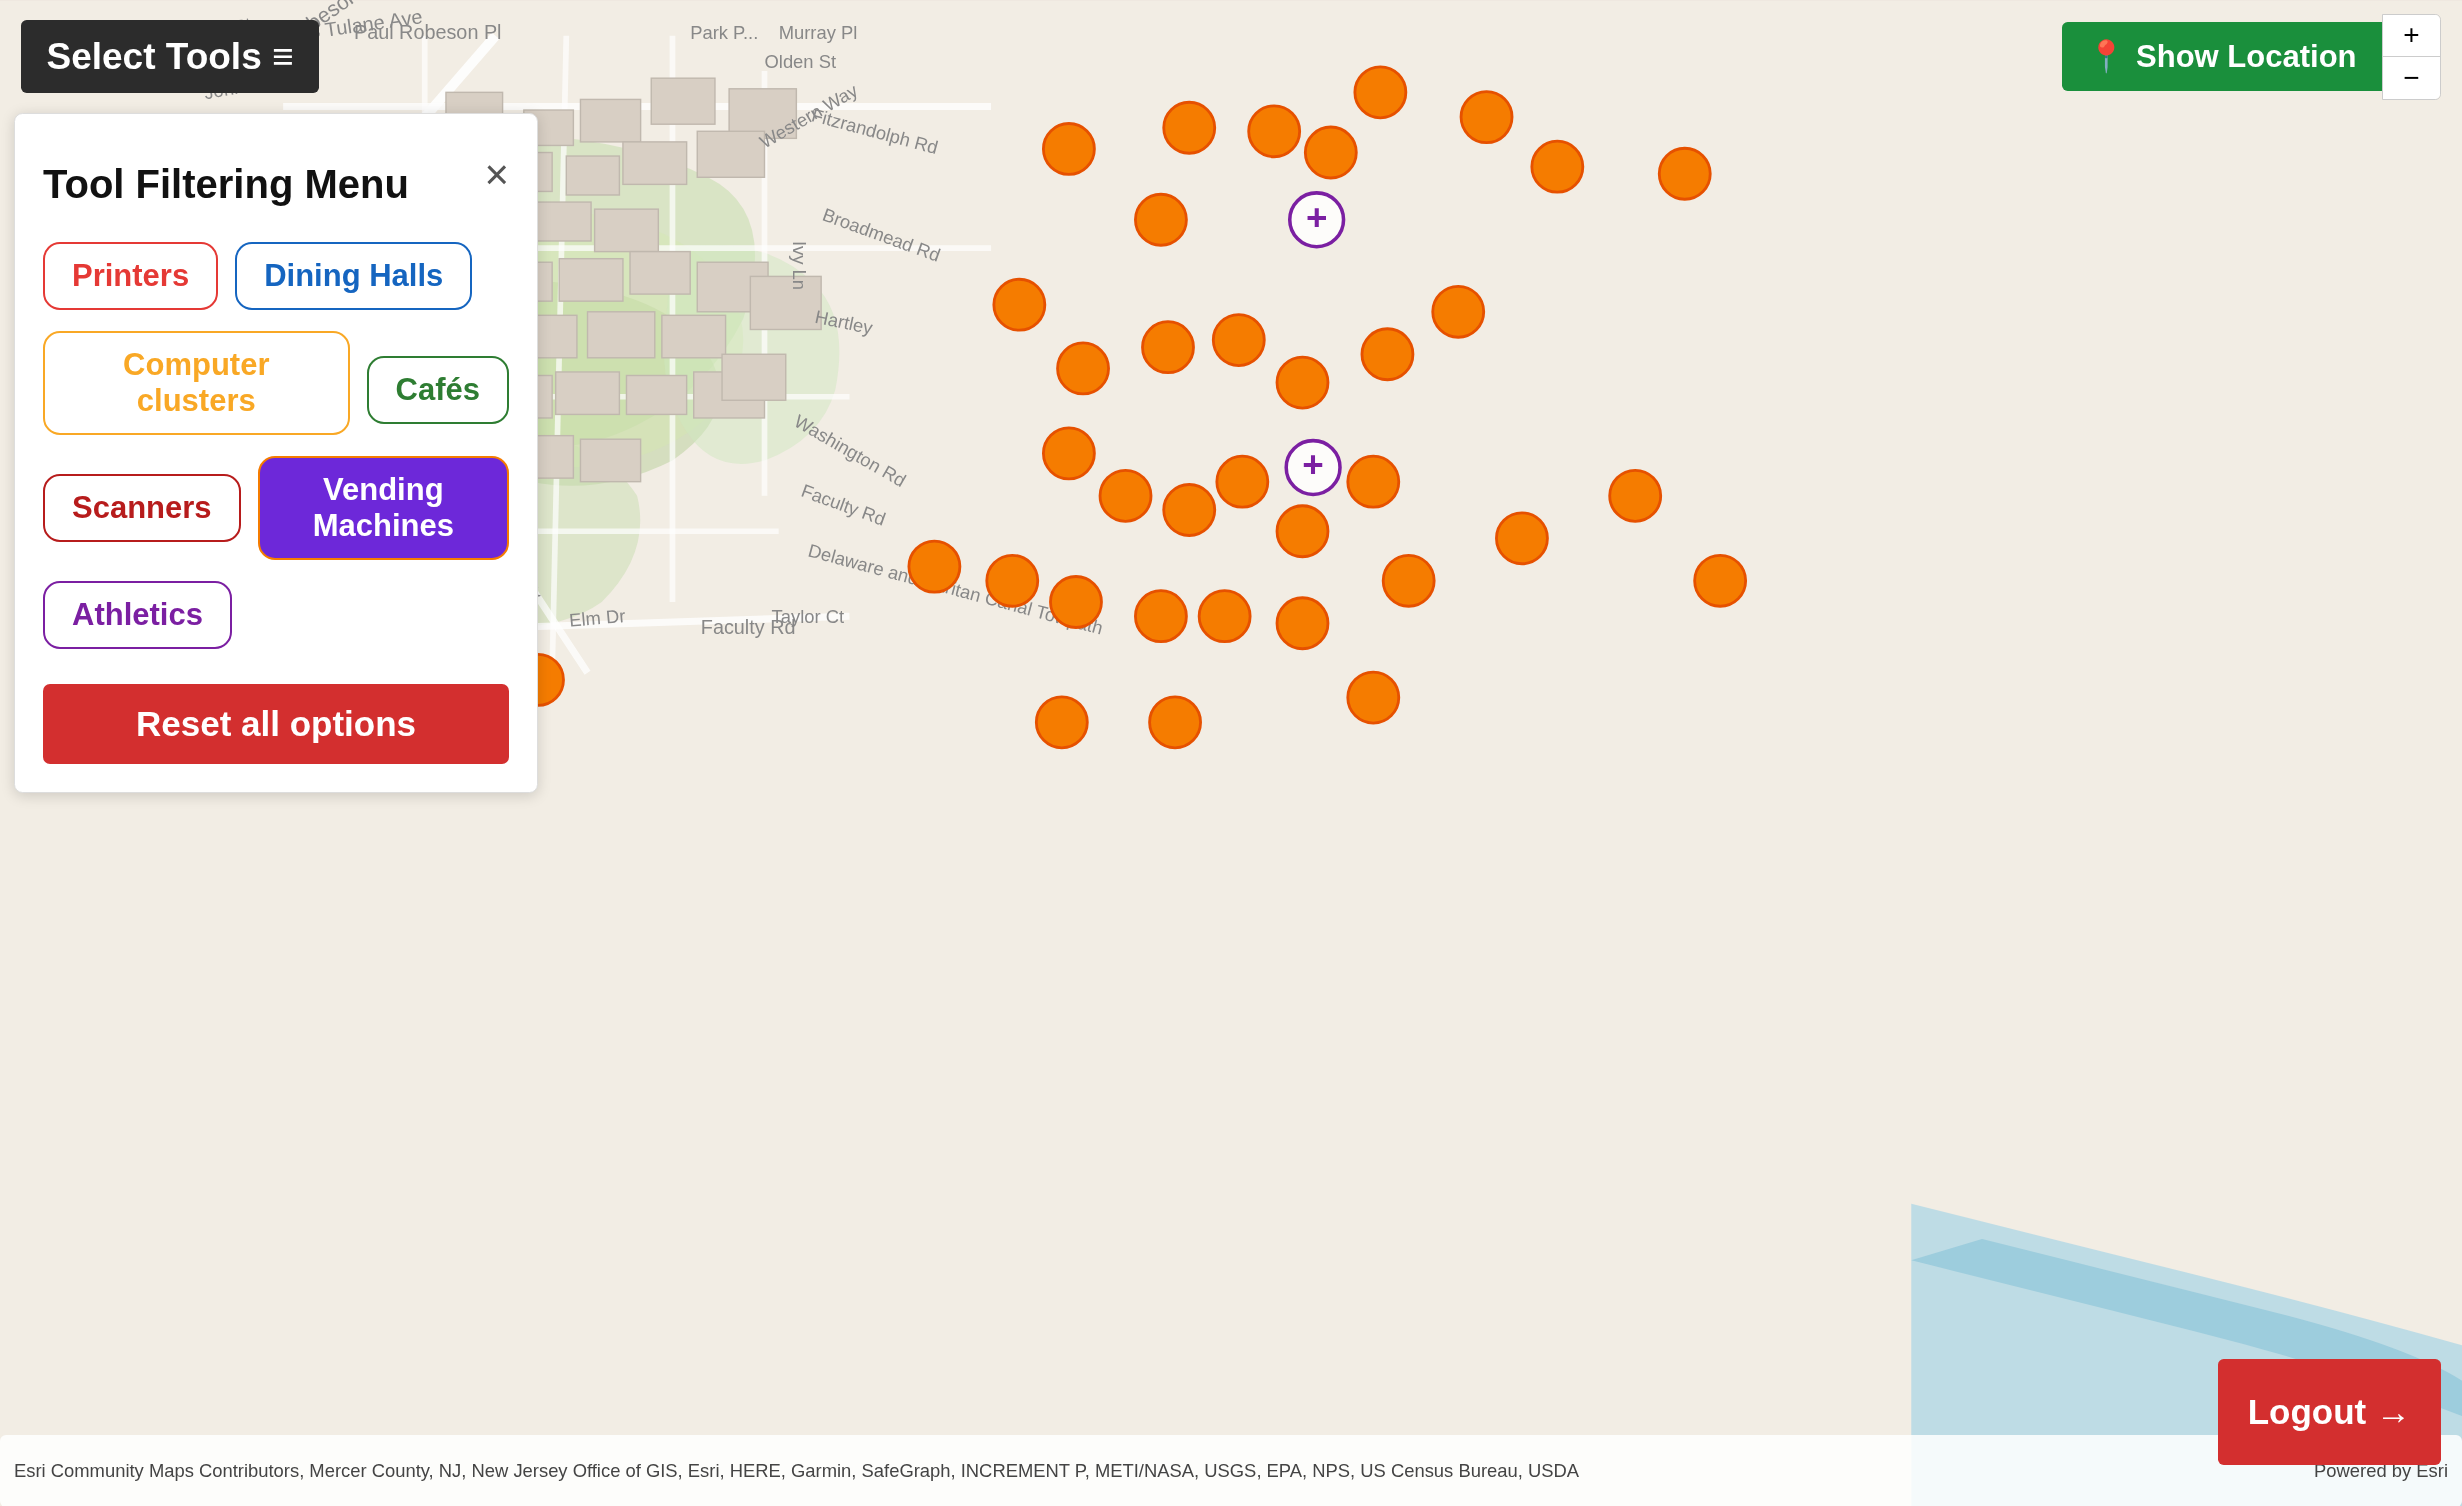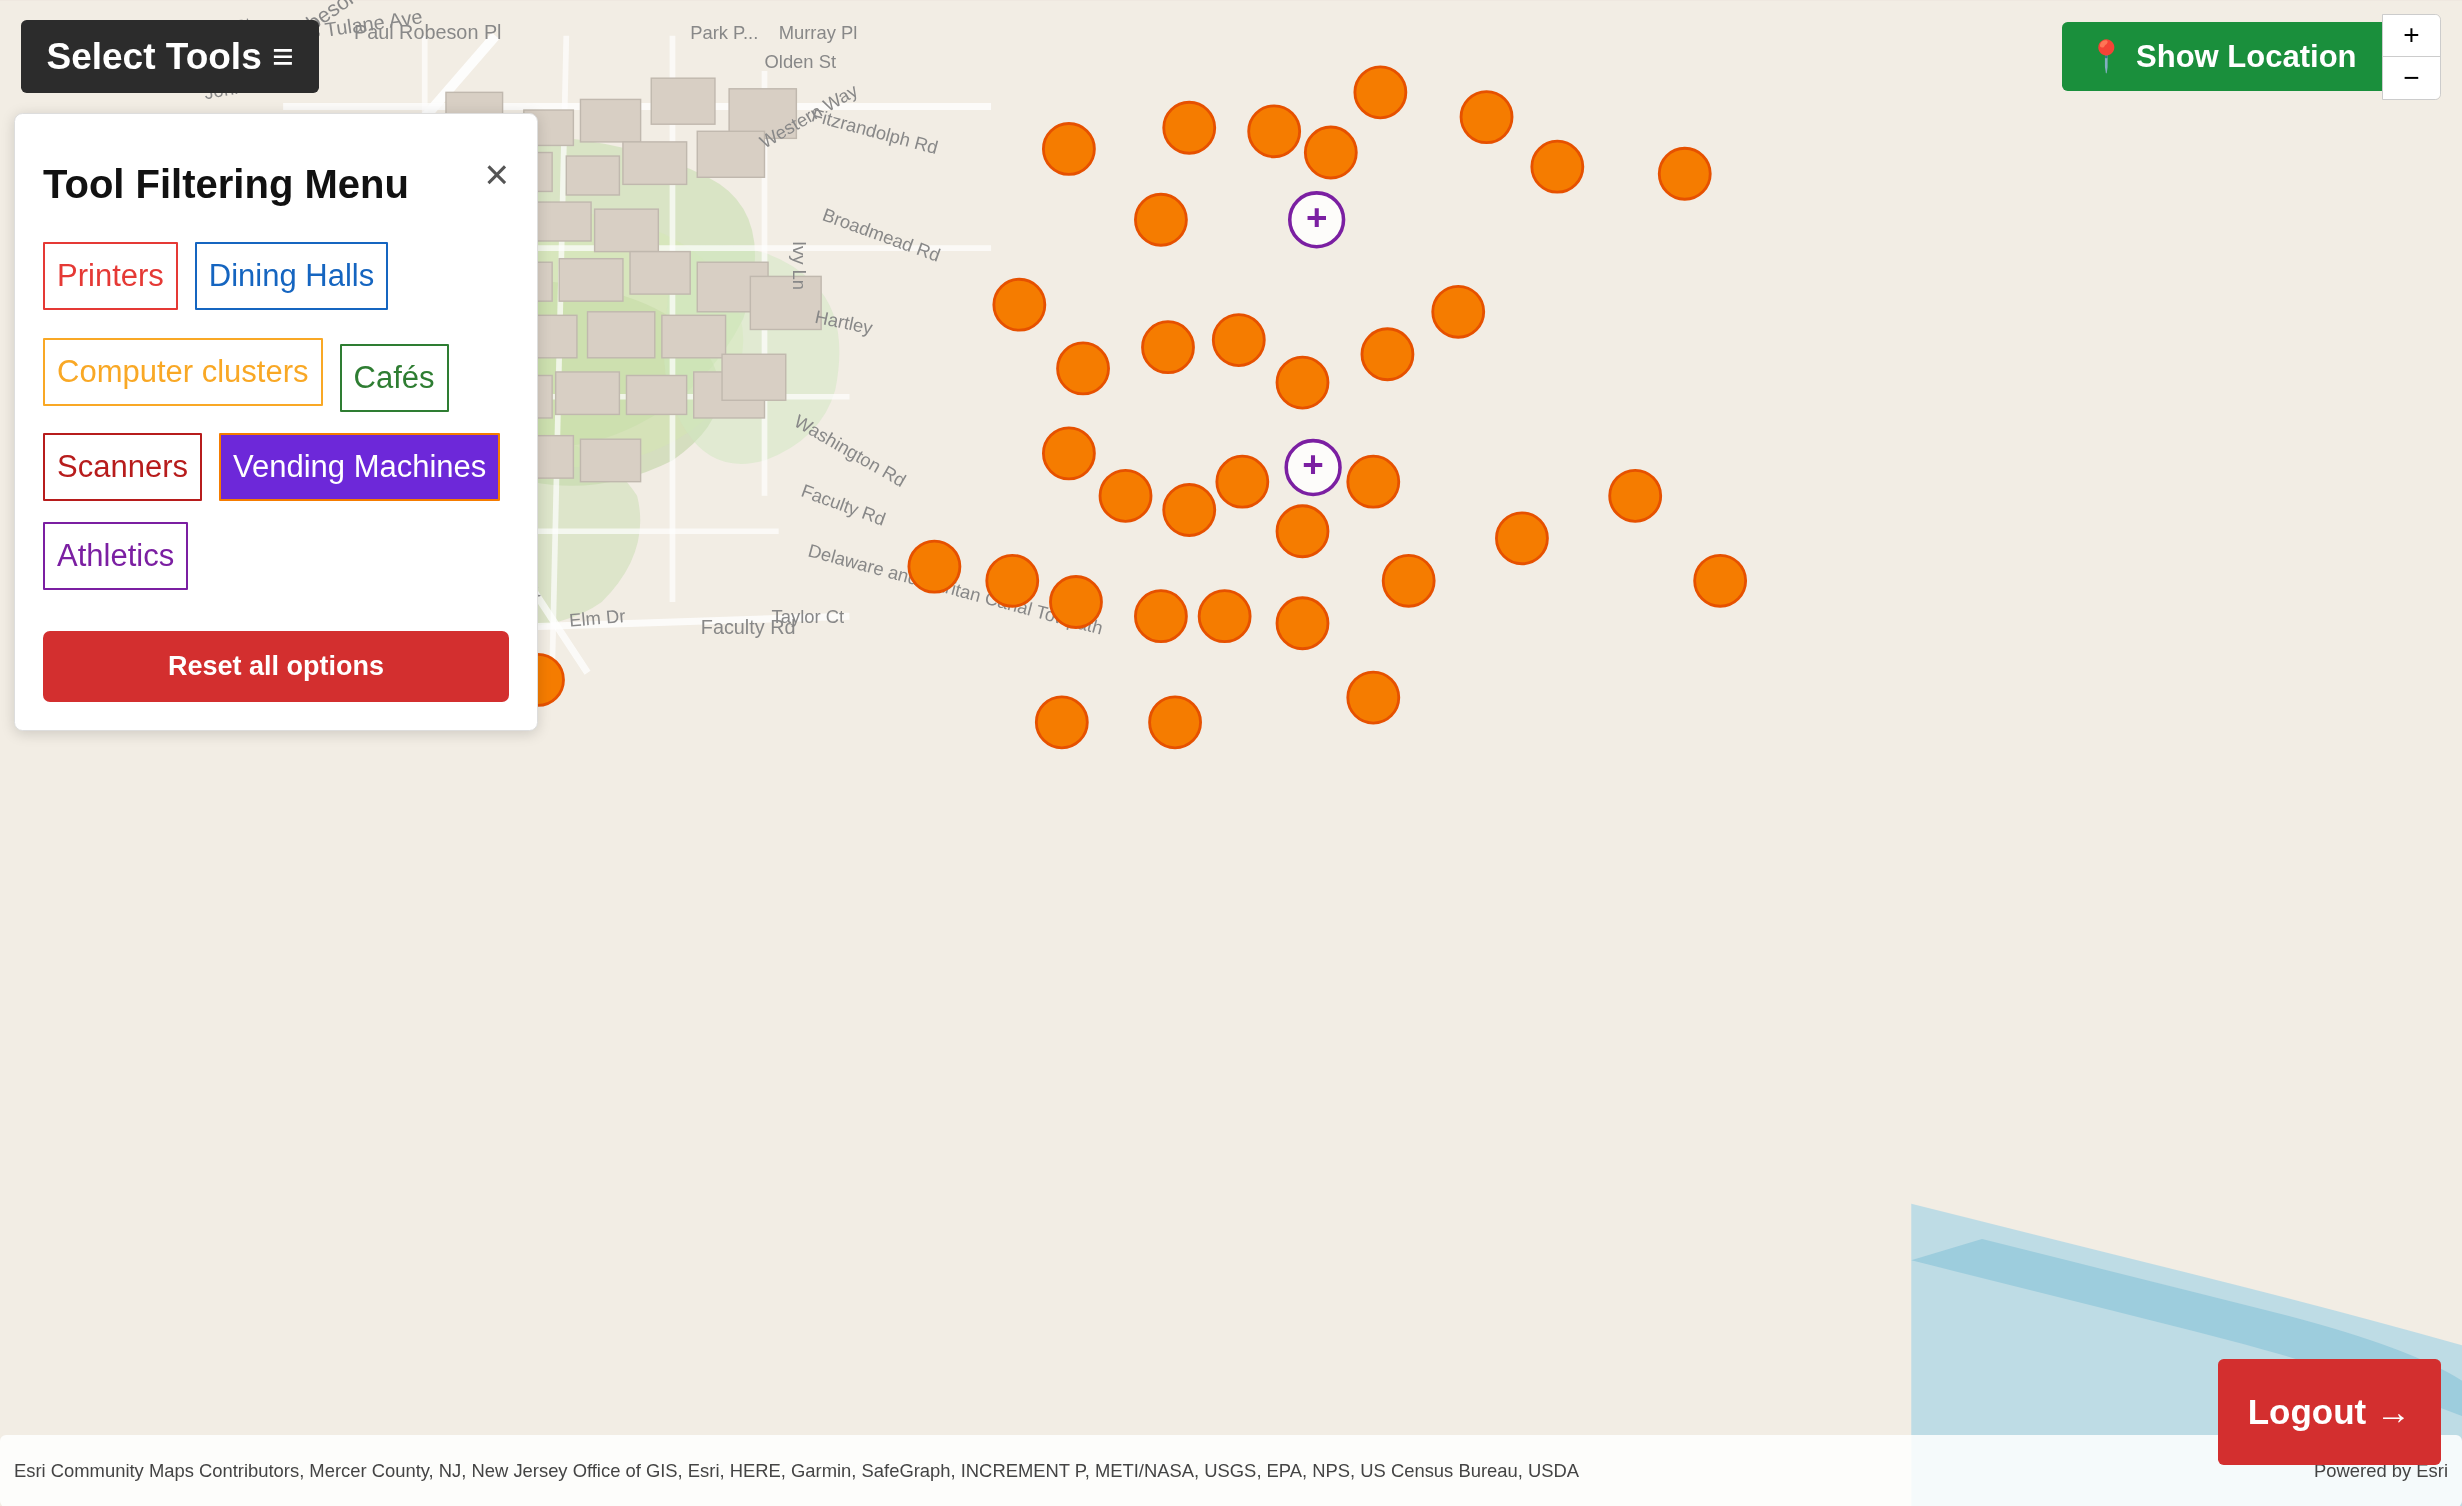--- a/index.html
+++ b/index.html
@@ -130,24 +130,24 @@
     }
 
     .filter-row {
       display: flex;
       gap: 17px;
       margin-bottom: 21px;
       align-items: center;
     }
 
     .filter-btn {
-      border-radius: 1px;
-      padding: 14px 12px;
+      border-radius: 17px;
+      padding: 14px 27px;
       font-size: 31px;
-      font-weight: 400;
+      font-weight: 700;
       cursor: pointer;
       border: 2.1px solid;
       background: #fff;
     }
 
     .btn-printers {
       border-color: #e53935;
       color: #e53935;
     }
     .btn-dining {
@@ -181,24 +181,24 @@
       border-color: #7b1fa2;
       color: #7b1fa2;
     }
 
     #reset-btn {
       background: #d32f2f;
       color: #fff;
       border: none;
       border-radius: 7px;
       padding: 20px 42px;
-      font-size: 27px;
+      font-size: 35px;
       font-weight: bold;
       cursor: pointer;
-      margin-top: 20px;
+      margin-top: 14px;
       width: 100%;
     }
 
     
     #attribution {
       position: absolute;
       bottom: 0; left: 0;
       width: 100%;
       background: rgba(255,255,255,0.85);
       padding: 25px 14px;

